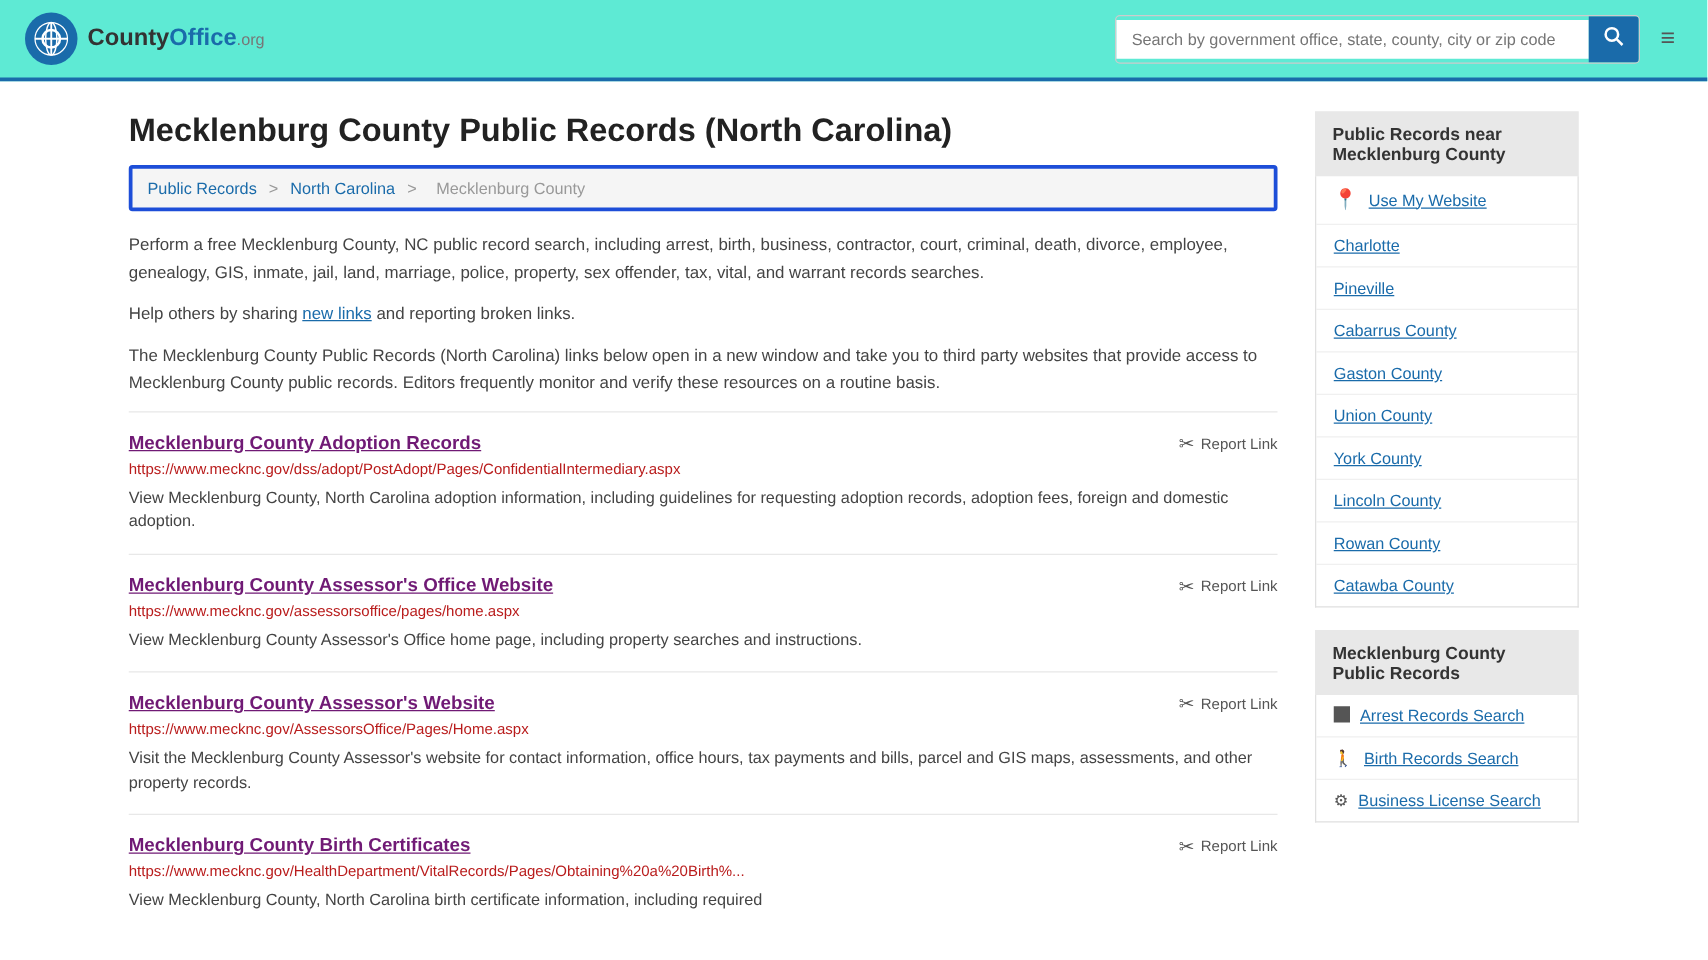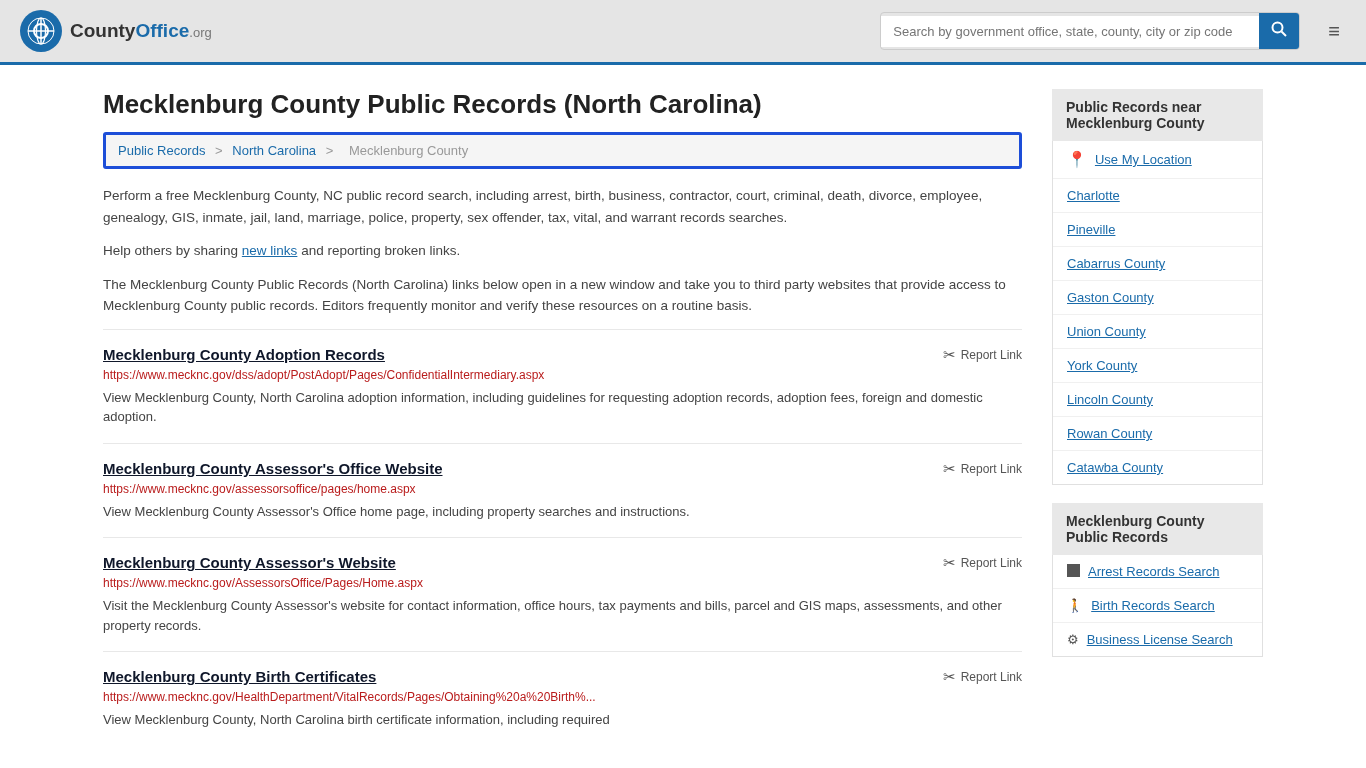--- a/index.html
+++ b/index.html
@@ -1,20 +1,20 @@
 <!DOCTYPE html>
 <html><head>
   <meta charset="utf-8">
   <style>
     * { box-sizing: border-box; margin: 0; padding: 0; }
     body { font-family: Arial, sans-serif; font-size: 14px; color: #333; background: #fff; }
 
     
     .header {
-      background: #e5e5e5;
+      background: #5eead4;
       border-bottom: 3px solid #1a6baa;
       padding: 10px 20px;
       display: flex;
       align-items: center;
       justify-content: space-between;
     }
     .logo-area {
       display: flex;
       align-items: center;
       gap: 8px;
@@ -25,21 +25,21 @@
       background: #1a6baa;
       border-radius: 50%;
       display: flex;
       align-items: center;
       justify-content: center;
       color: white;
       font-size: 18px;
     }
     .header-right {
       display: flex;
-      gap: 22px;
+      gap: 10px;
       padding-left: 12px;
     }
     .search-bar {
       display: flex;
       align-items: center;
       border: 1px solid #ccc;
       border-radius: 4px;
       overflow: hidden;
       width: 420px;
     }
@@ -130,21 +130,21 @@
     }
     .record-item-header {
       display: flex;
       justify-content: space-between;
       align-items: flex-start;
       margin-bottom: 4px;
     }
     .record-link {
       font-size: 15px;
       font-weight: bold;
-      color: #0f172a;
+      color: #701a75;
       text-decoration: underline;
       cursor: pointer;
     }
     .report-link-btn {
       display: flex;
       align-items: center;
       gap: 5px;
       font-size: 12px;
       color: #555;
       cursor: pointer;
@@ -320,21 +320,21 @@
     </div>
   </div>
 
   <div class="sidebar">
 
     <div class="sidebar-section-title">Public Records near Mecklenburg County</div>
     <div class="sidebar-list">
 
       <div class="sidebar-list-item">
         <span style="color:#c0392b;font-size:16px;">📍</span>
-        <a href="#">Use My Location</a>
+        <a href="#">Use My Website</a>
       </div>
 
       <div class="sidebar-list-item">
         <a href="#">Charlotte</a>
       </div>
 
       <div class="sidebar-list-item">
         <a href="#">Pineville</a>
       </div>
 

